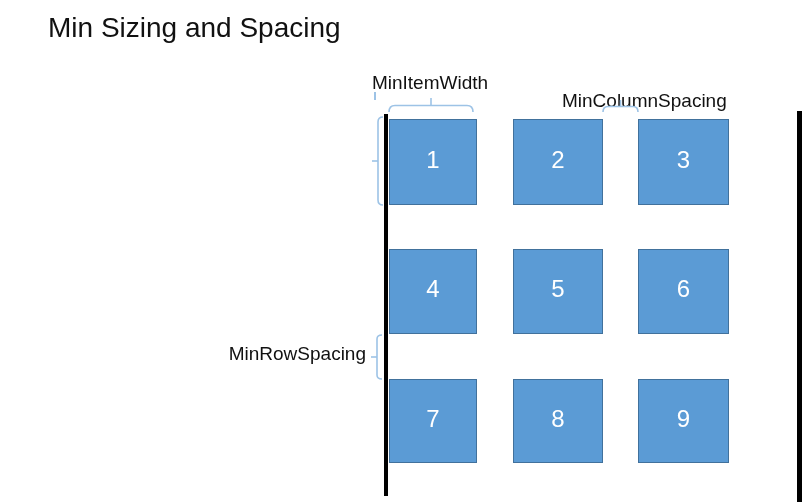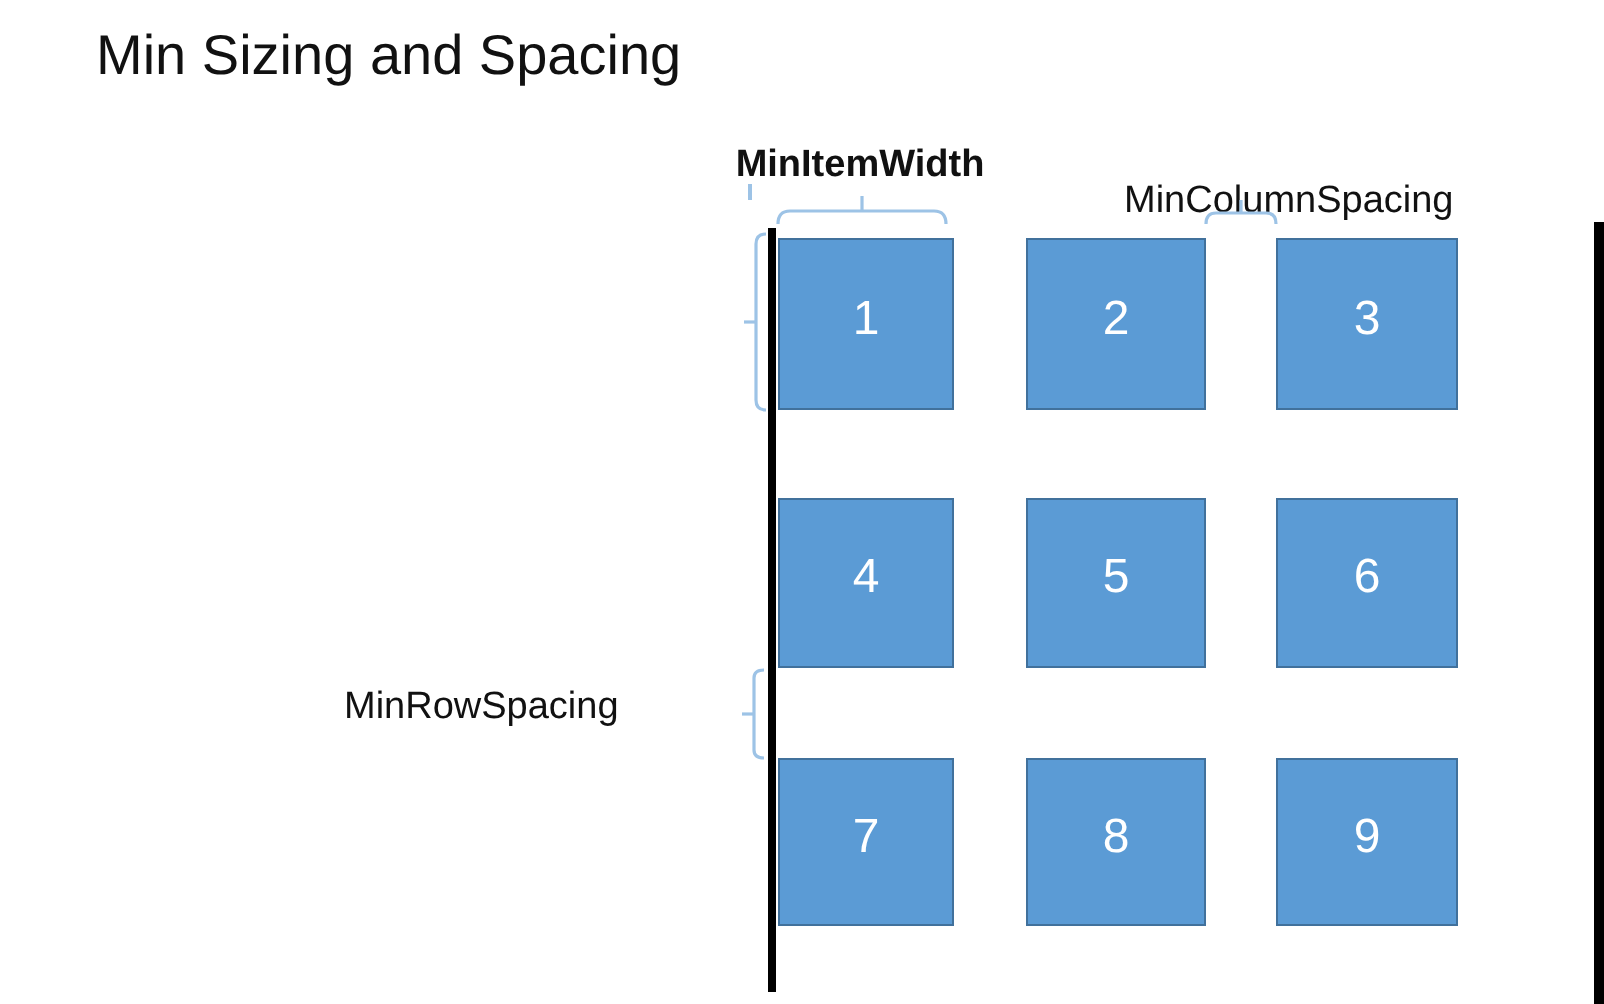--- a/index.html
+++ b/index.html
@@ -31,24 +31,24 @@
     color: var(--text);
     white-space: nowrap;
     margin-left: 35px;
   }
   .lbl {
     position: absolute;
     font-size: 19px;
     color: var(--text);
     white-space: nowrap;
   }
-  #lbl-min-item-width   { left: 357px; top: 72px;  width: 146px; text-align: center; font-weight: bold; }
+  #lbl-min-item-width   { left: 357px; top: 72px;  width: 146px; text-align: center; }
   #lbl-min-col-spacing  { left: 562px; top: 90px; }
   #lbl-min-item-height  { left: 175px; top: 148px; width: 180px; text-align: right; }
-  #lbl-min-row-spacing  { left: 172px; top: 343px; width: 175px; }
+  #lbl-min-row-spacing  { left: 191px; top: 343px; width: 175px; text-align: right; }
 
   .sq {
     position: absolute;
     box-sizing: border-box;
     background: var(--square-fill);
     border: 1.5px solid var(--square-border);
     display: flex;
     align-items: center;
     justify-content: center;
     color: var(--square-number);

